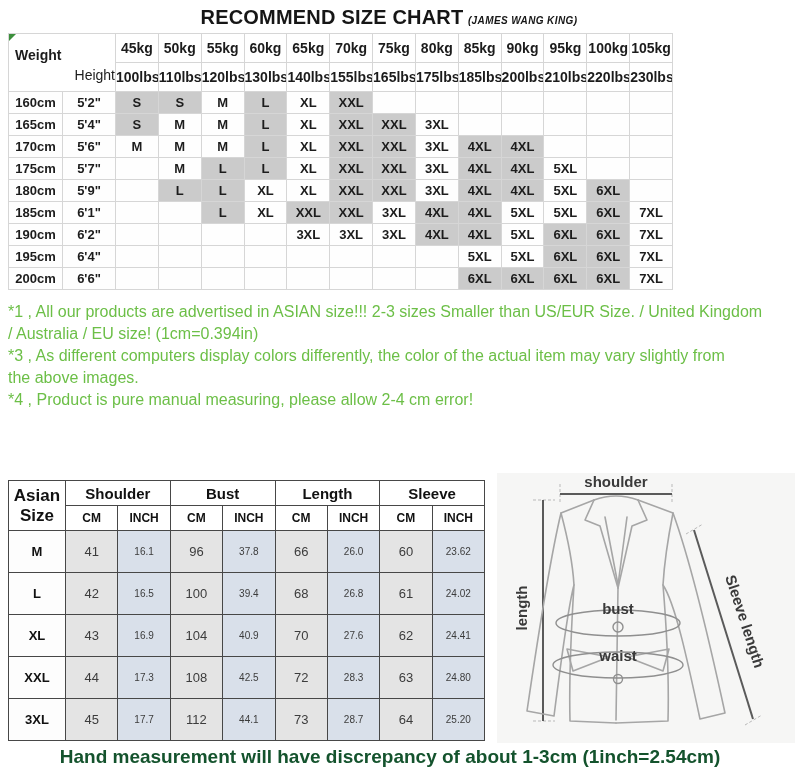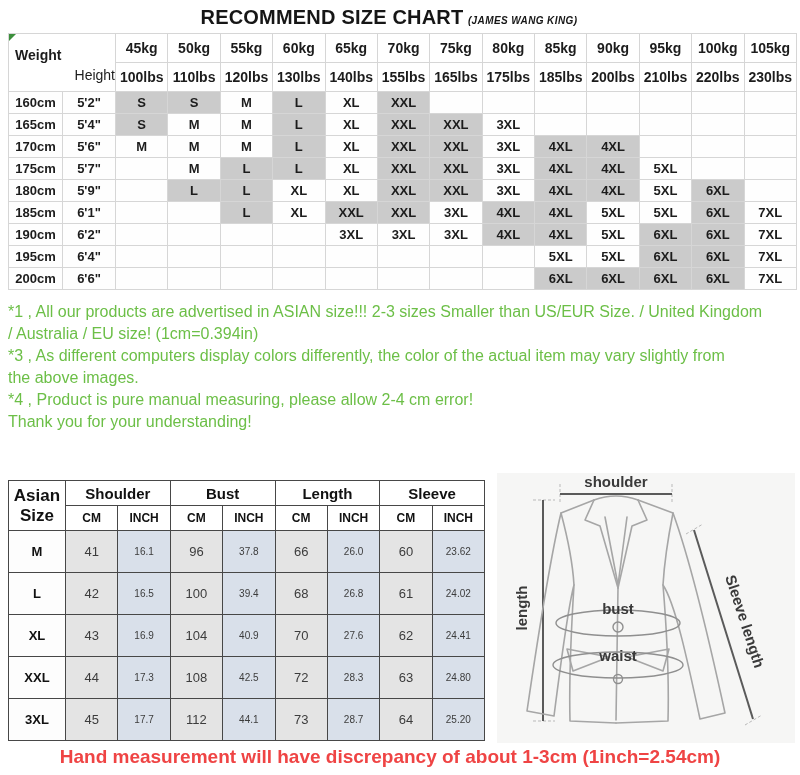--- a/index.html
+++ b/index.html
@@ -7,21 +7,21 @@
     position:relative; width:800px; height:775px; background:#fff;
     font-family:"Liberation Sans", sans-serif; overflow:hidden;
   }
   
   .title { position:absolute; top:6px; left:0; width:778px; text-align:center; color:#161616; white-space:nowrap; }
   .title .main { font-size:20px; font-weight:bold; letter-spacing:.2px; }
   .title .sub  { font-size:10px; font-weight:bold; letter-spacing:.4px;font-style:italic; }
 
   
   table.size-chart {
-    position:absolute; left:8px; top:33px; width:789px;
+    position:absolute; left:8px; top:33px; width:665px;
     border-collapse:collapse; table-layout:fixed;
   }
   .size-chart th, .size-chart td {
     border:1px solid #d6d6d6; padding:0; text-align:center;
     color:#1c1c1c; overflow:hidden; white-space:nowrap;
   }
   .size-chart thead th { font-size:14px; font-weight:bold; height:28px; background:#fff; }
   .size-chart thead tr.kgrow th { border-bottom:1px dotted #c9c9c9; }
   .size-chart tbody td { font-size:13px; font-weight:bold; height:21px; background:#fefefe; }
   .size-chart td.cm { border-right:1px dotted #c9c9c9; }
@@ -54,21 +54,21 @@
   .measure td.cmv   { background:var(--cmbg,#e4e4e4); font-size:13px; color:#3c3c3c; }
   .measure td.inchv { background:var(--inchbg,#d9e0ea); font-size:10px; color:#3c3c3c; }
 
   
   .diagram { position:absolute; left:497px; top:473px; width:298px; height:270px; background:#f6f6f5; }
   .diagram svg { display:block; }
   .dia-label { font-family:"Liberation Sans", sans-serif; font-size:15px; font-weight:bold; fill:#3a3a3a; }
 
   
   .footer { position:absolute; top:746px; left:0; width:780px; text-align:center;
-    font-size:19px; font-weight:bold; color:#ef4444; white-space:nowrap; }
+    font-size:19px; font-weight:bold; color:#14532d; white-space:nowrap; }
 </style>
 </head>
 <body>
 
 <div class="page">
 
   <div class="title">
     <span class="main">RECOMMEND SIZE CHART</span>
     <span class="sub">(JAMES WANG KING)</span>
   </div>
@@ -284,21 +284,20 @@
         </tr>
       </tbody>
     </table>
 
   <div class="notes" id="notes" style="color: rgb(108, 191, 71);">
       <div class="note-line">*1 , All our products are advertised in ASIAN size!!! 2-3 sizes Smaller than US/EUR Size. / United Kingdom</div>
       <div class="note-line">/ Australia / EU size! (1cm=0.394in)</div>
       <div class="note-line">*3 , As different computers display colors differently, the color of the actual item may vary slightly from</div>
       <div class="note-line">the above images.</div>
       <div class="note-line">*4 , Product is pure manual measuring, please allow 2-4 cm error!</div>
-      <div class="note-line">Thank you for your understanding!</div>
     </div>
 
   <table class="measure" id="measureTable">
       <colgroup>
         <col style="width: 57px;">
         <col>
         <col>
         <col>
         <col>
         <col>

